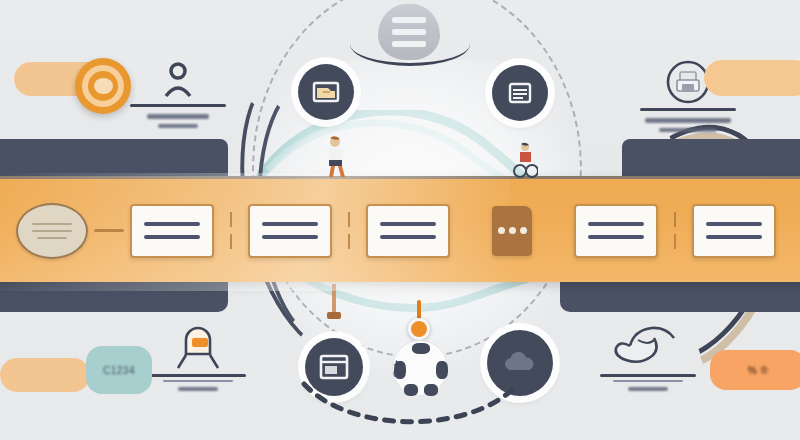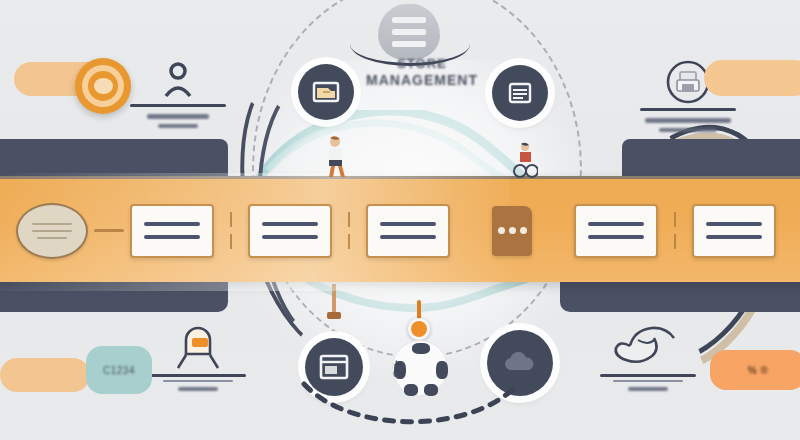--- a/index.html
+++ b/index.html
@@ -294,24 +294,20 @@
   <div class="slab tr"></div>
   <div class="slab bl"></div>
   <div class="slab br"></div>
 
   <div class="speech">
     <span class="s"></span>
     <span class="s"></span>
     <span class="s"></span>
   </div>
   <div class="speech-base"></div>
-  <div class="headline">
-    <div class="l">STORE</div>
-    <div class="l sub">MANAGEMENT</div>
-  </div>
 
   <div class="badge b-folder">
     <svg width="30" height="26" viewBox="0 0 30 26">
       <rect x="3" y="4" width="24" height="18" rx="2" fill="none" stroke="#f2f3f5" stroke-width="2.5"></rect>
       <path d="M6 9 h11 l3 3 h4 v7 H6 z" fill="#f0d9a6"></path>
       <path d="M12 13 h7" stroke="#c79a4e" stroke-width="1.6"></path>
     </svg>
   </div>
 
   <div class="badge b-list">

